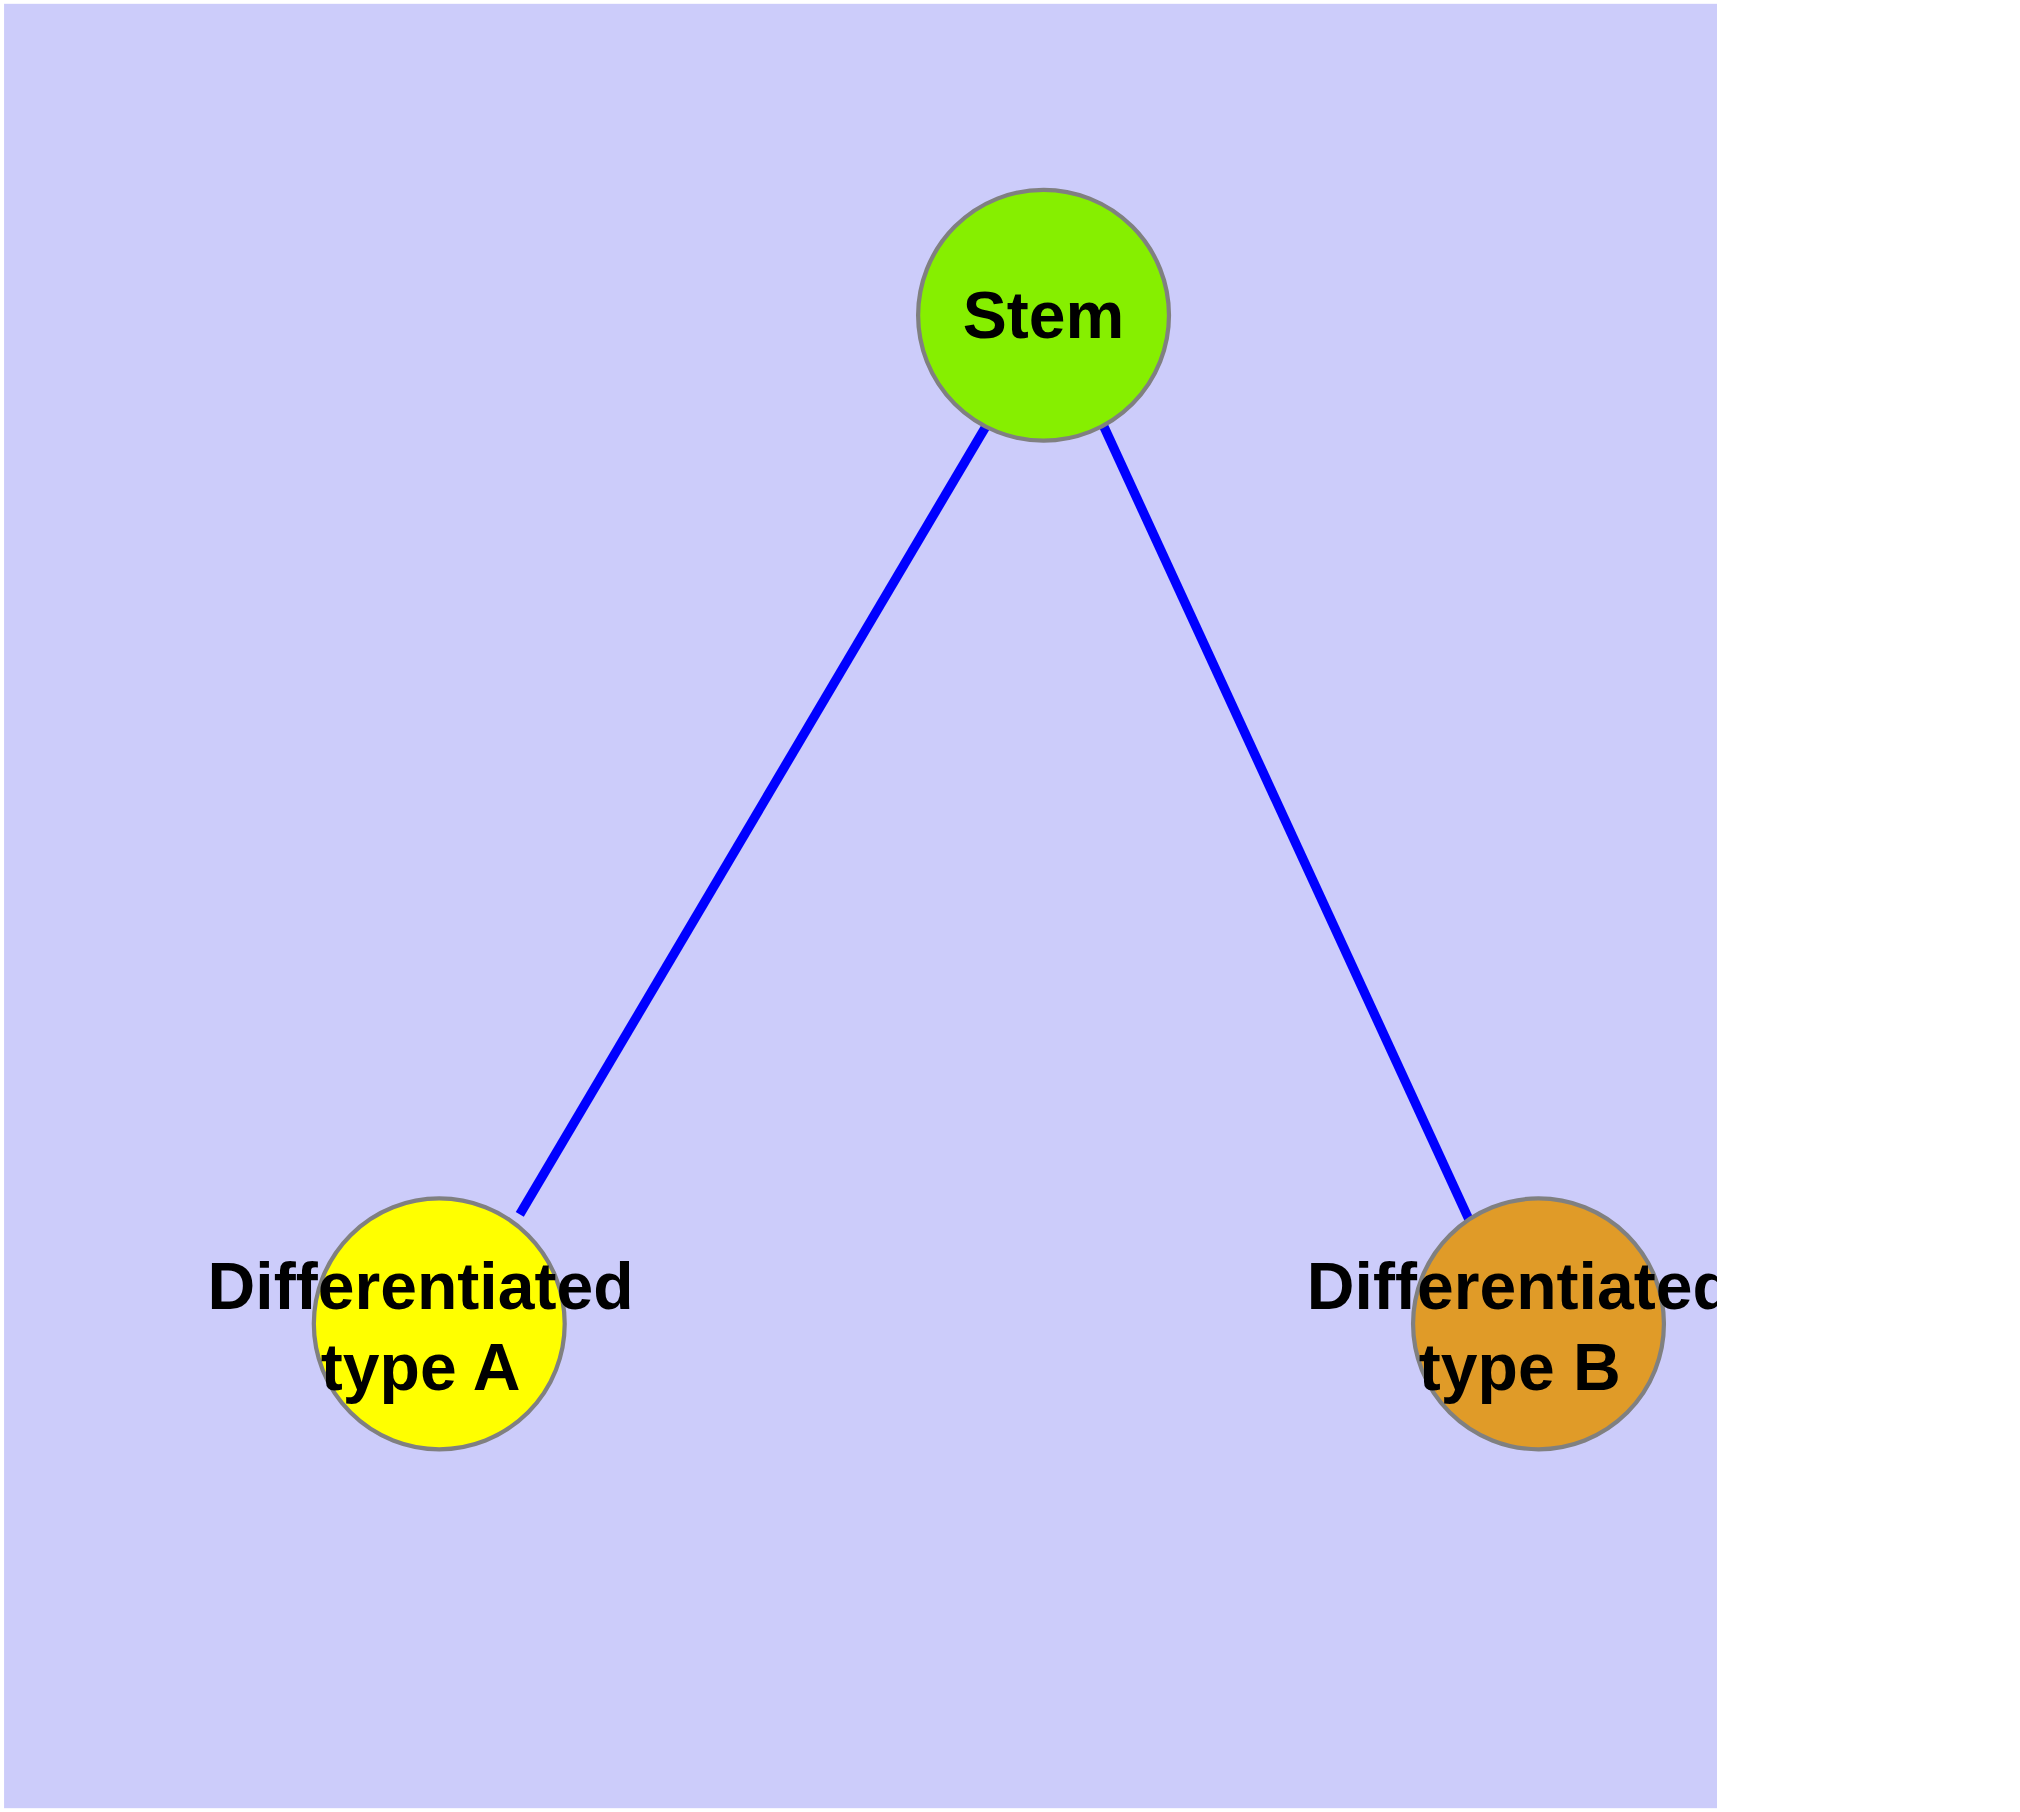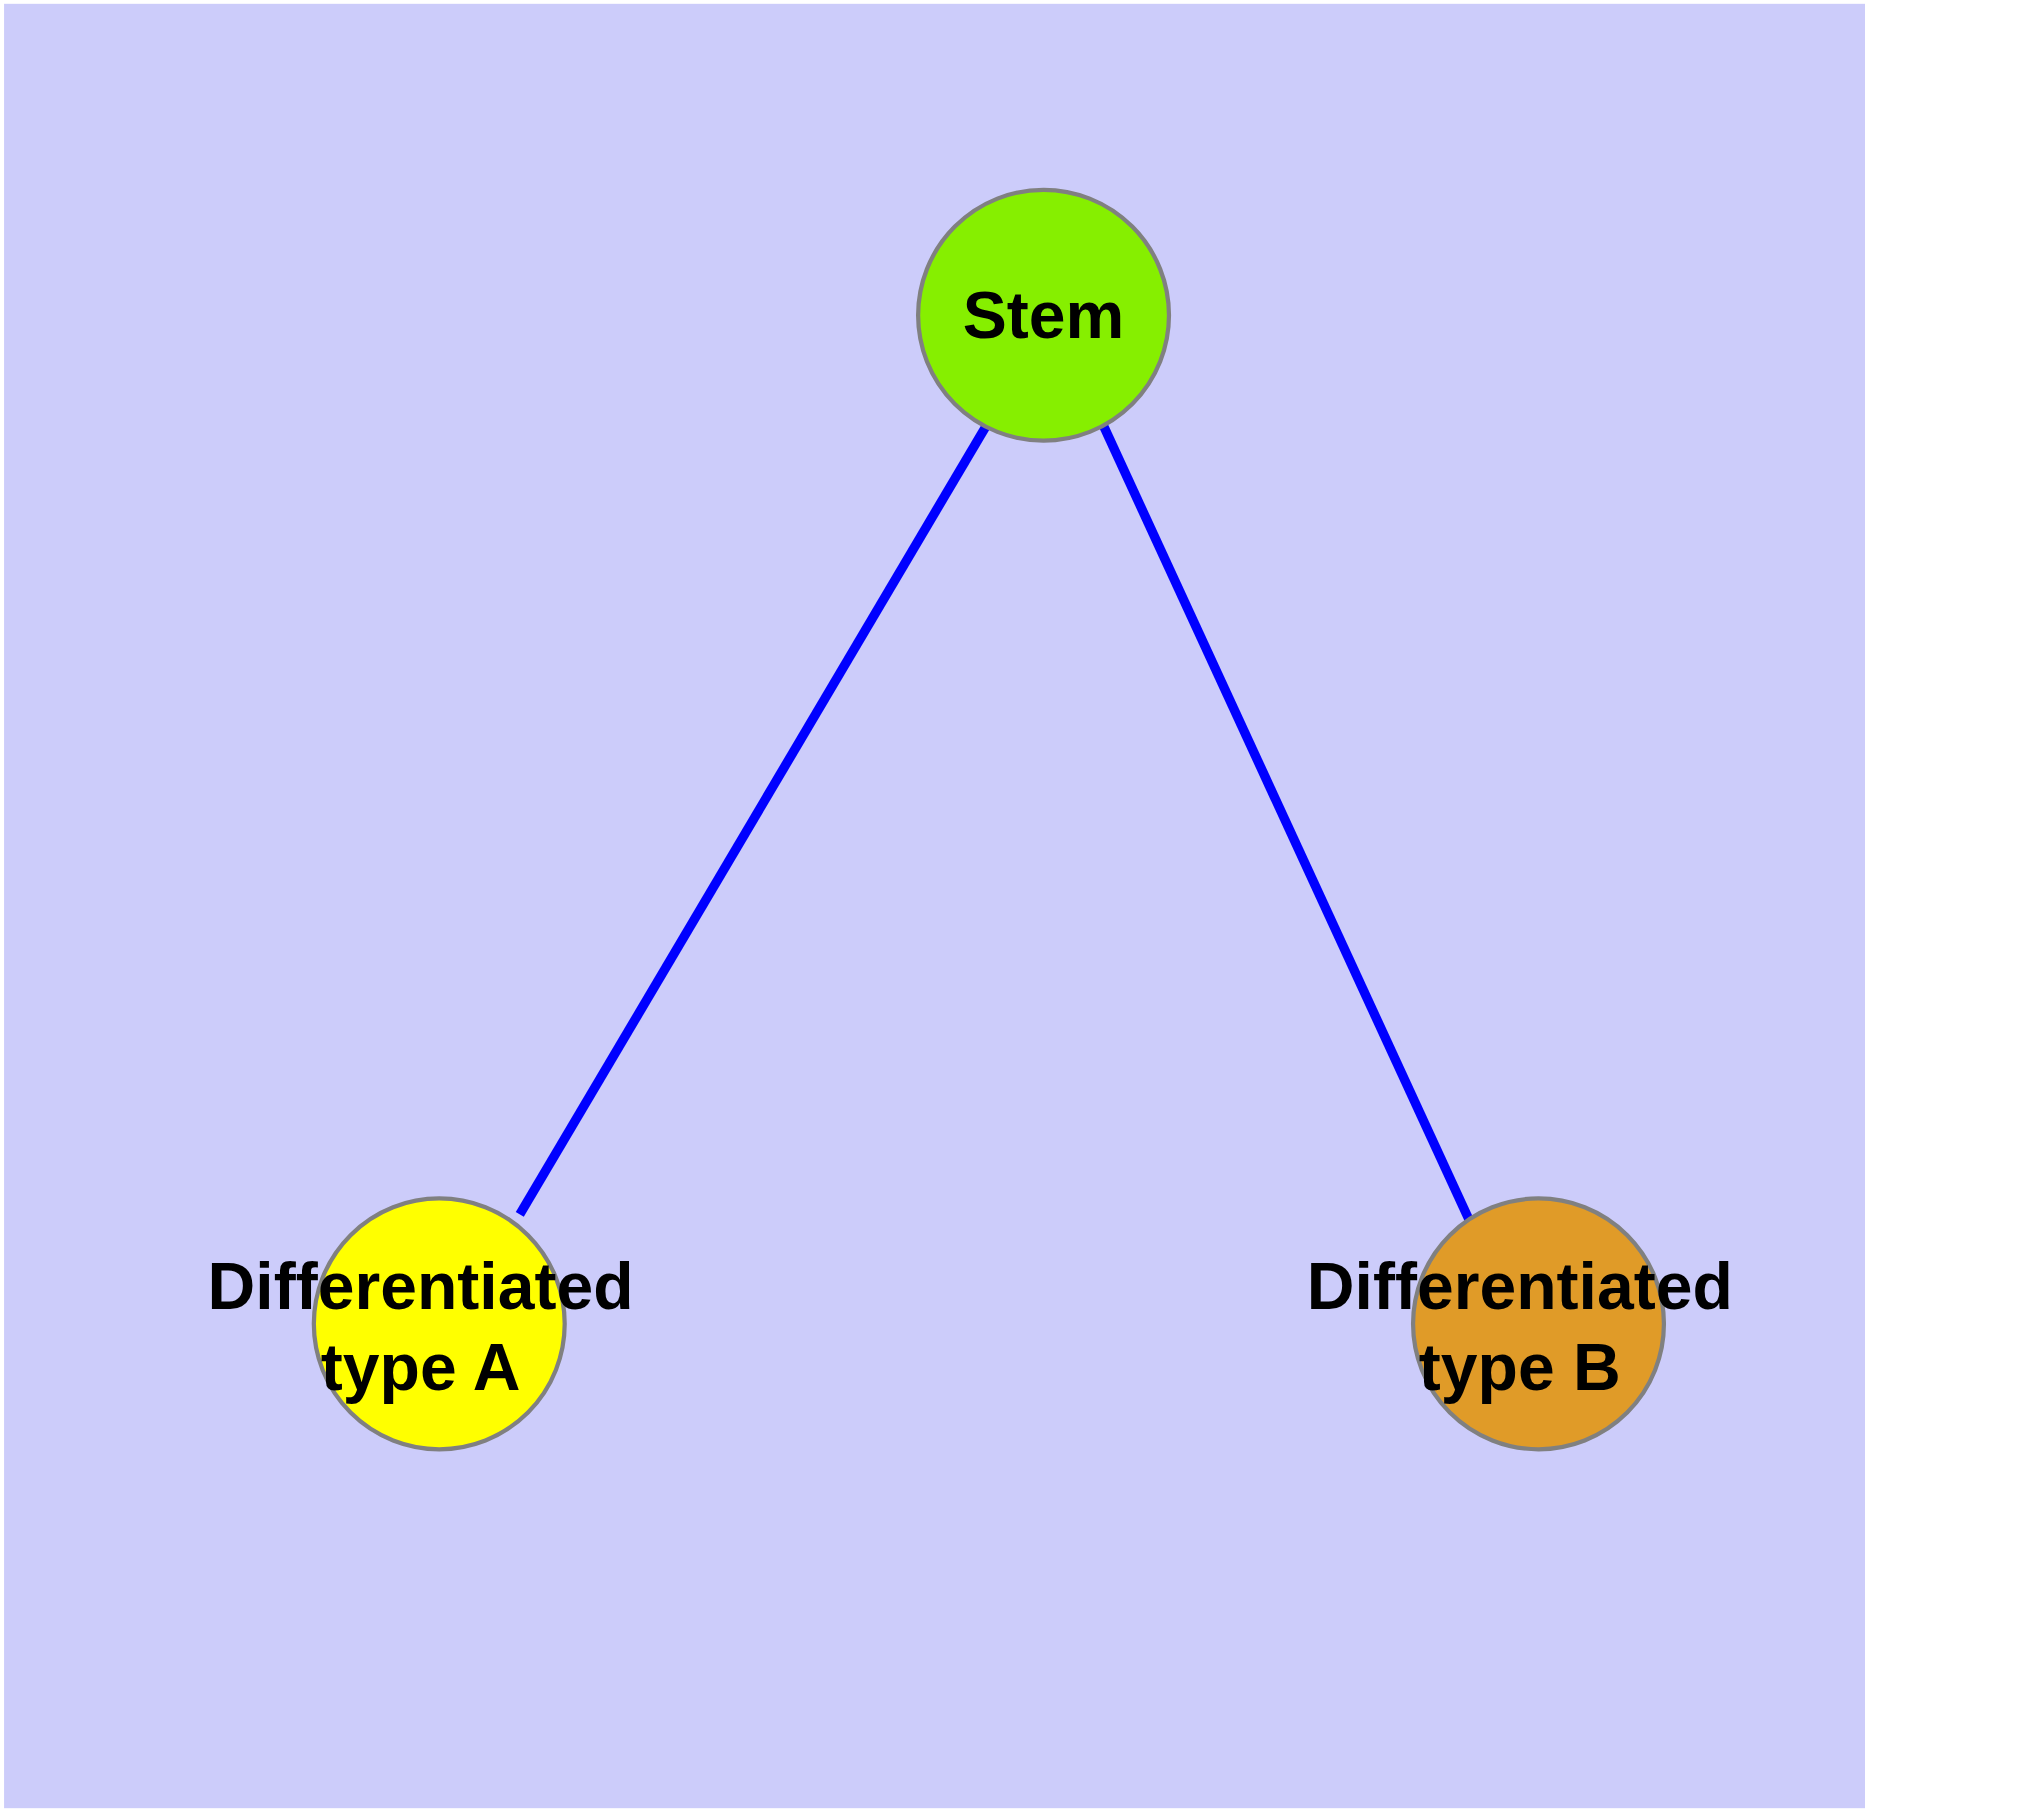--- a/index.html
+++ b/index.html
@@ -3,21 +3,21 @@
 <meta charset="utf-8">
 <title>Cell Lineage Graph</title>
 <style>
   html, body {
     margin: 0;
     padding: 0;
     background: #ffffff;
   }
   #canvas {
     position: relative;
-    width: 1865px;
+    width: 1717px;
     height: 1812px;
     background: #bef264;
     overflow: hidden;
     font-family: "Liberation Sans", sans-serif;
   }
   #graph-svg {
     position: absolute;
     left: 0;
     top: 0;
     width: 2021px;

